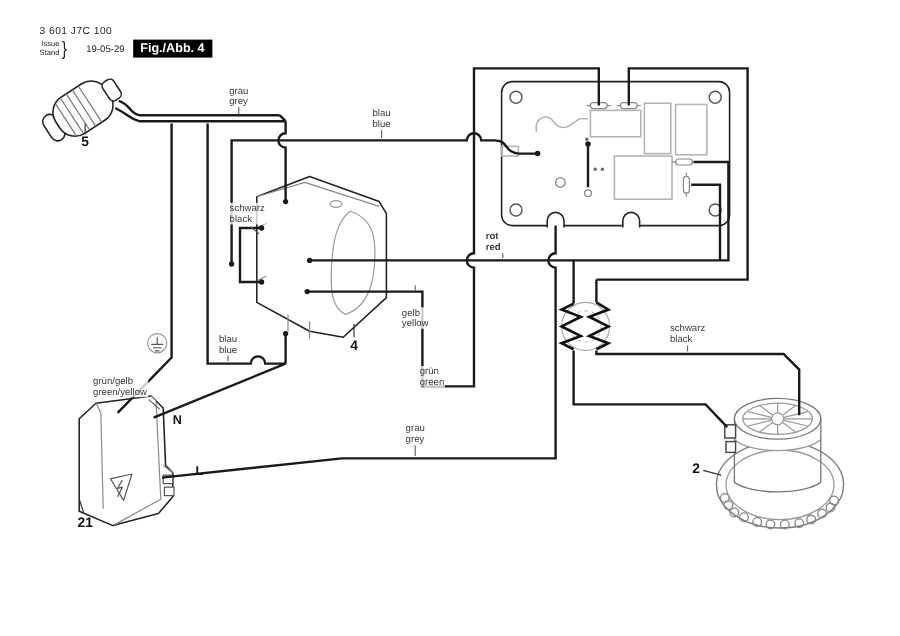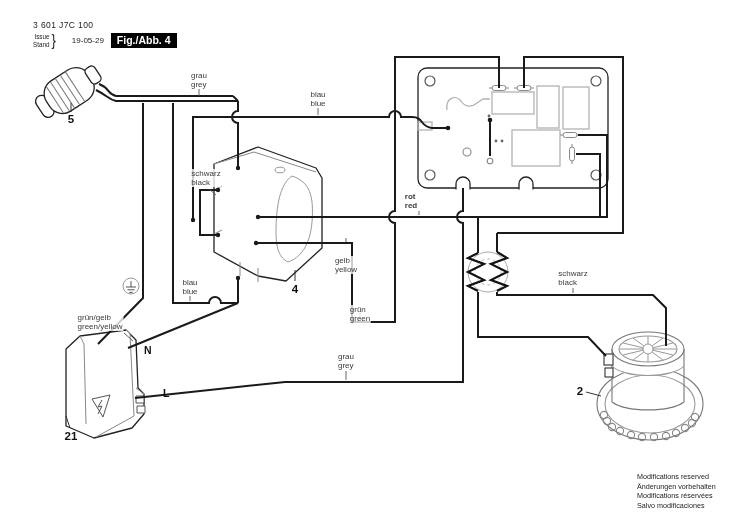--- a/index.html
+++ b/index.html
@@ -245,18 +245,14 @@
 black</div>
 
 <div class="termlabel" style="left:144px;top:345px;">N</div>
 <div class="termlabel" style="left:163px;top:388px;">L</div>
 
 <div class="callout" style="left:71px;top:114px;">5</div>
 <div class="callout" style="left:295px;top:284px;">4</div>
 <div class="callout" style="left:580px;top:386px;">2</div>
 <div class="callout" style="left:71px;top:431px;">21</div>
 
-<div class="footer">Modifications reserved
-Änderungen vorbehalten
-Modifications réservées
-Salvo modificaciones</div>
 
 </div>
 
 </body></html>

